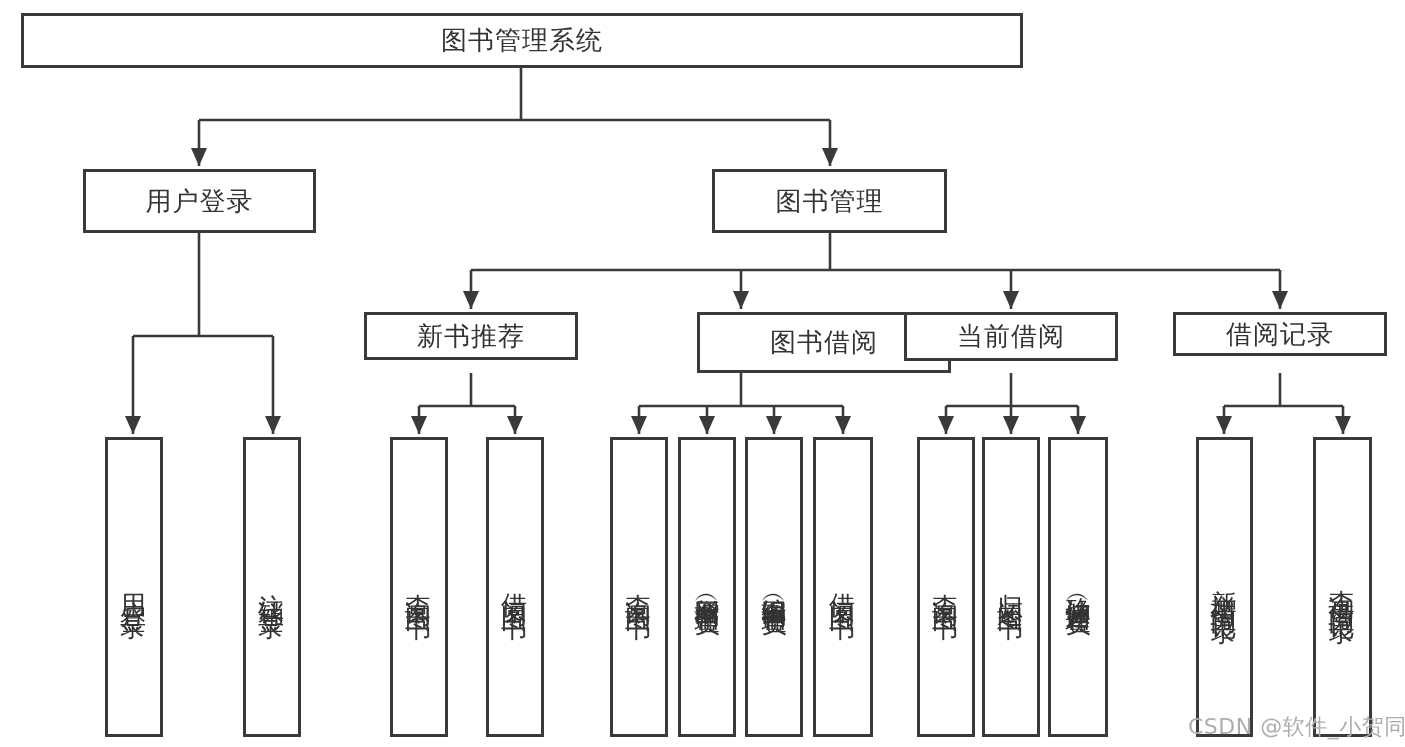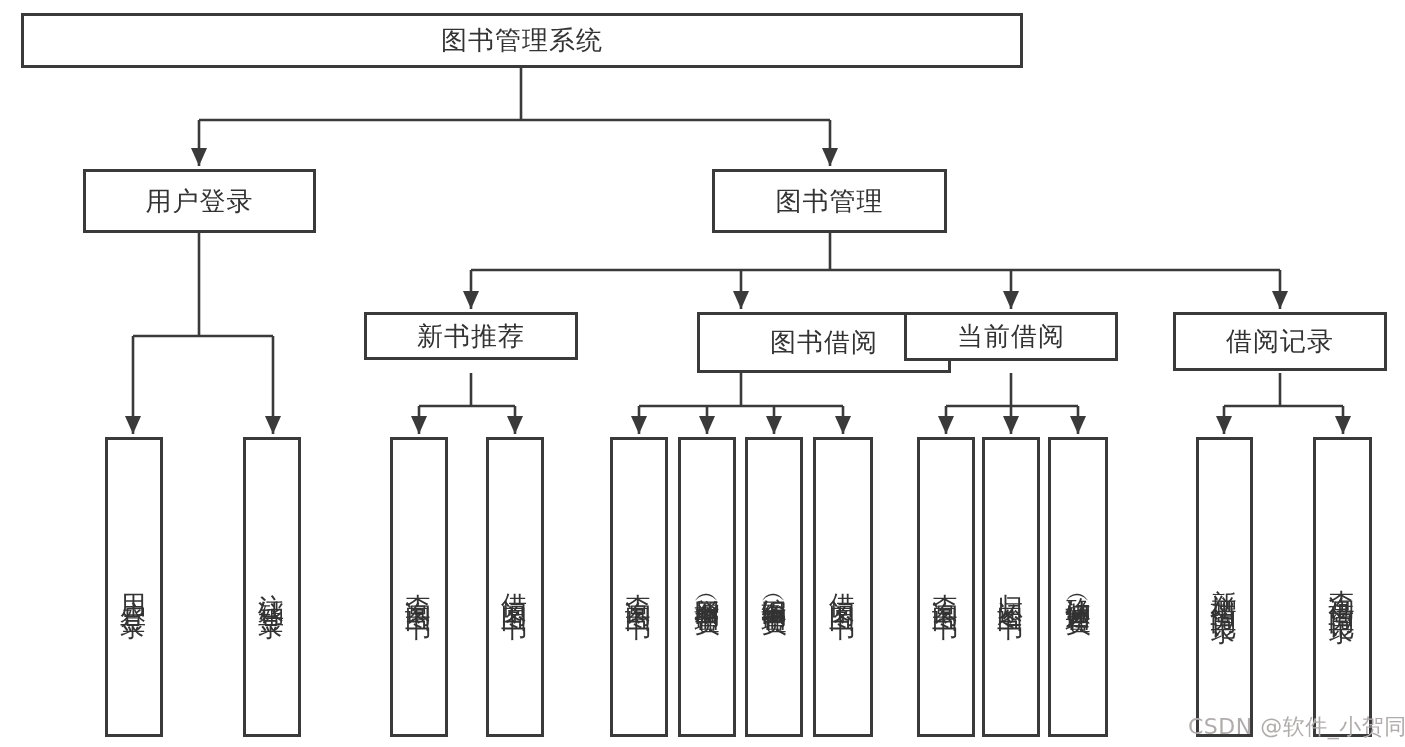--- a/index.html
+++ b/index.html
@@ -43,21 +43,21 @@
   .vbox span.tight { letter-spacing: 2px; font-size: 25px; }
   
   #b-root  { left: 21px;  top: 13px;  width: 1002px; height: 55px; }
   
   #b-l2-0  { left: 83px;  top: 169px; width: 233px; height: 64px; }
   #b-l2-1  { left: 712px; top: 169px; width: 235px; height: 64px; }
   
   #b-l3-0  { left: 364px;  top: 312px; width: 214px; height: 48px; }
   #b-l3-1  { left: 661px;  top: 312px; width: 254px; height: 61px; margin-left: 36px; }
   #b-l3-2  { left: 904px;  top: 312px; width: 214px; height: 49px; }
-  #b-l3-3  { left: 1173px; top: 312px; width: 214px; height: 59px; }
+  #b-l3-3  { left: 1173px; top: 312px; width: 214px; height: 44px; }
   
   .vbox { top: 437px; height: 300px; width: 58px; }
   #b-a-0 { left: 105px; }
   #b-a-1 { left: 243px; }
   #b-b-0 { left: 390px; }
   #b-b-1 { left: 486px; }
   #b-c-0 { left: 610px; }
   #b-c-1 { left: 678px; }
   #b-c-2 { left: 745px; }
   #b-c-3 { left: 813px; width: 60px; }

